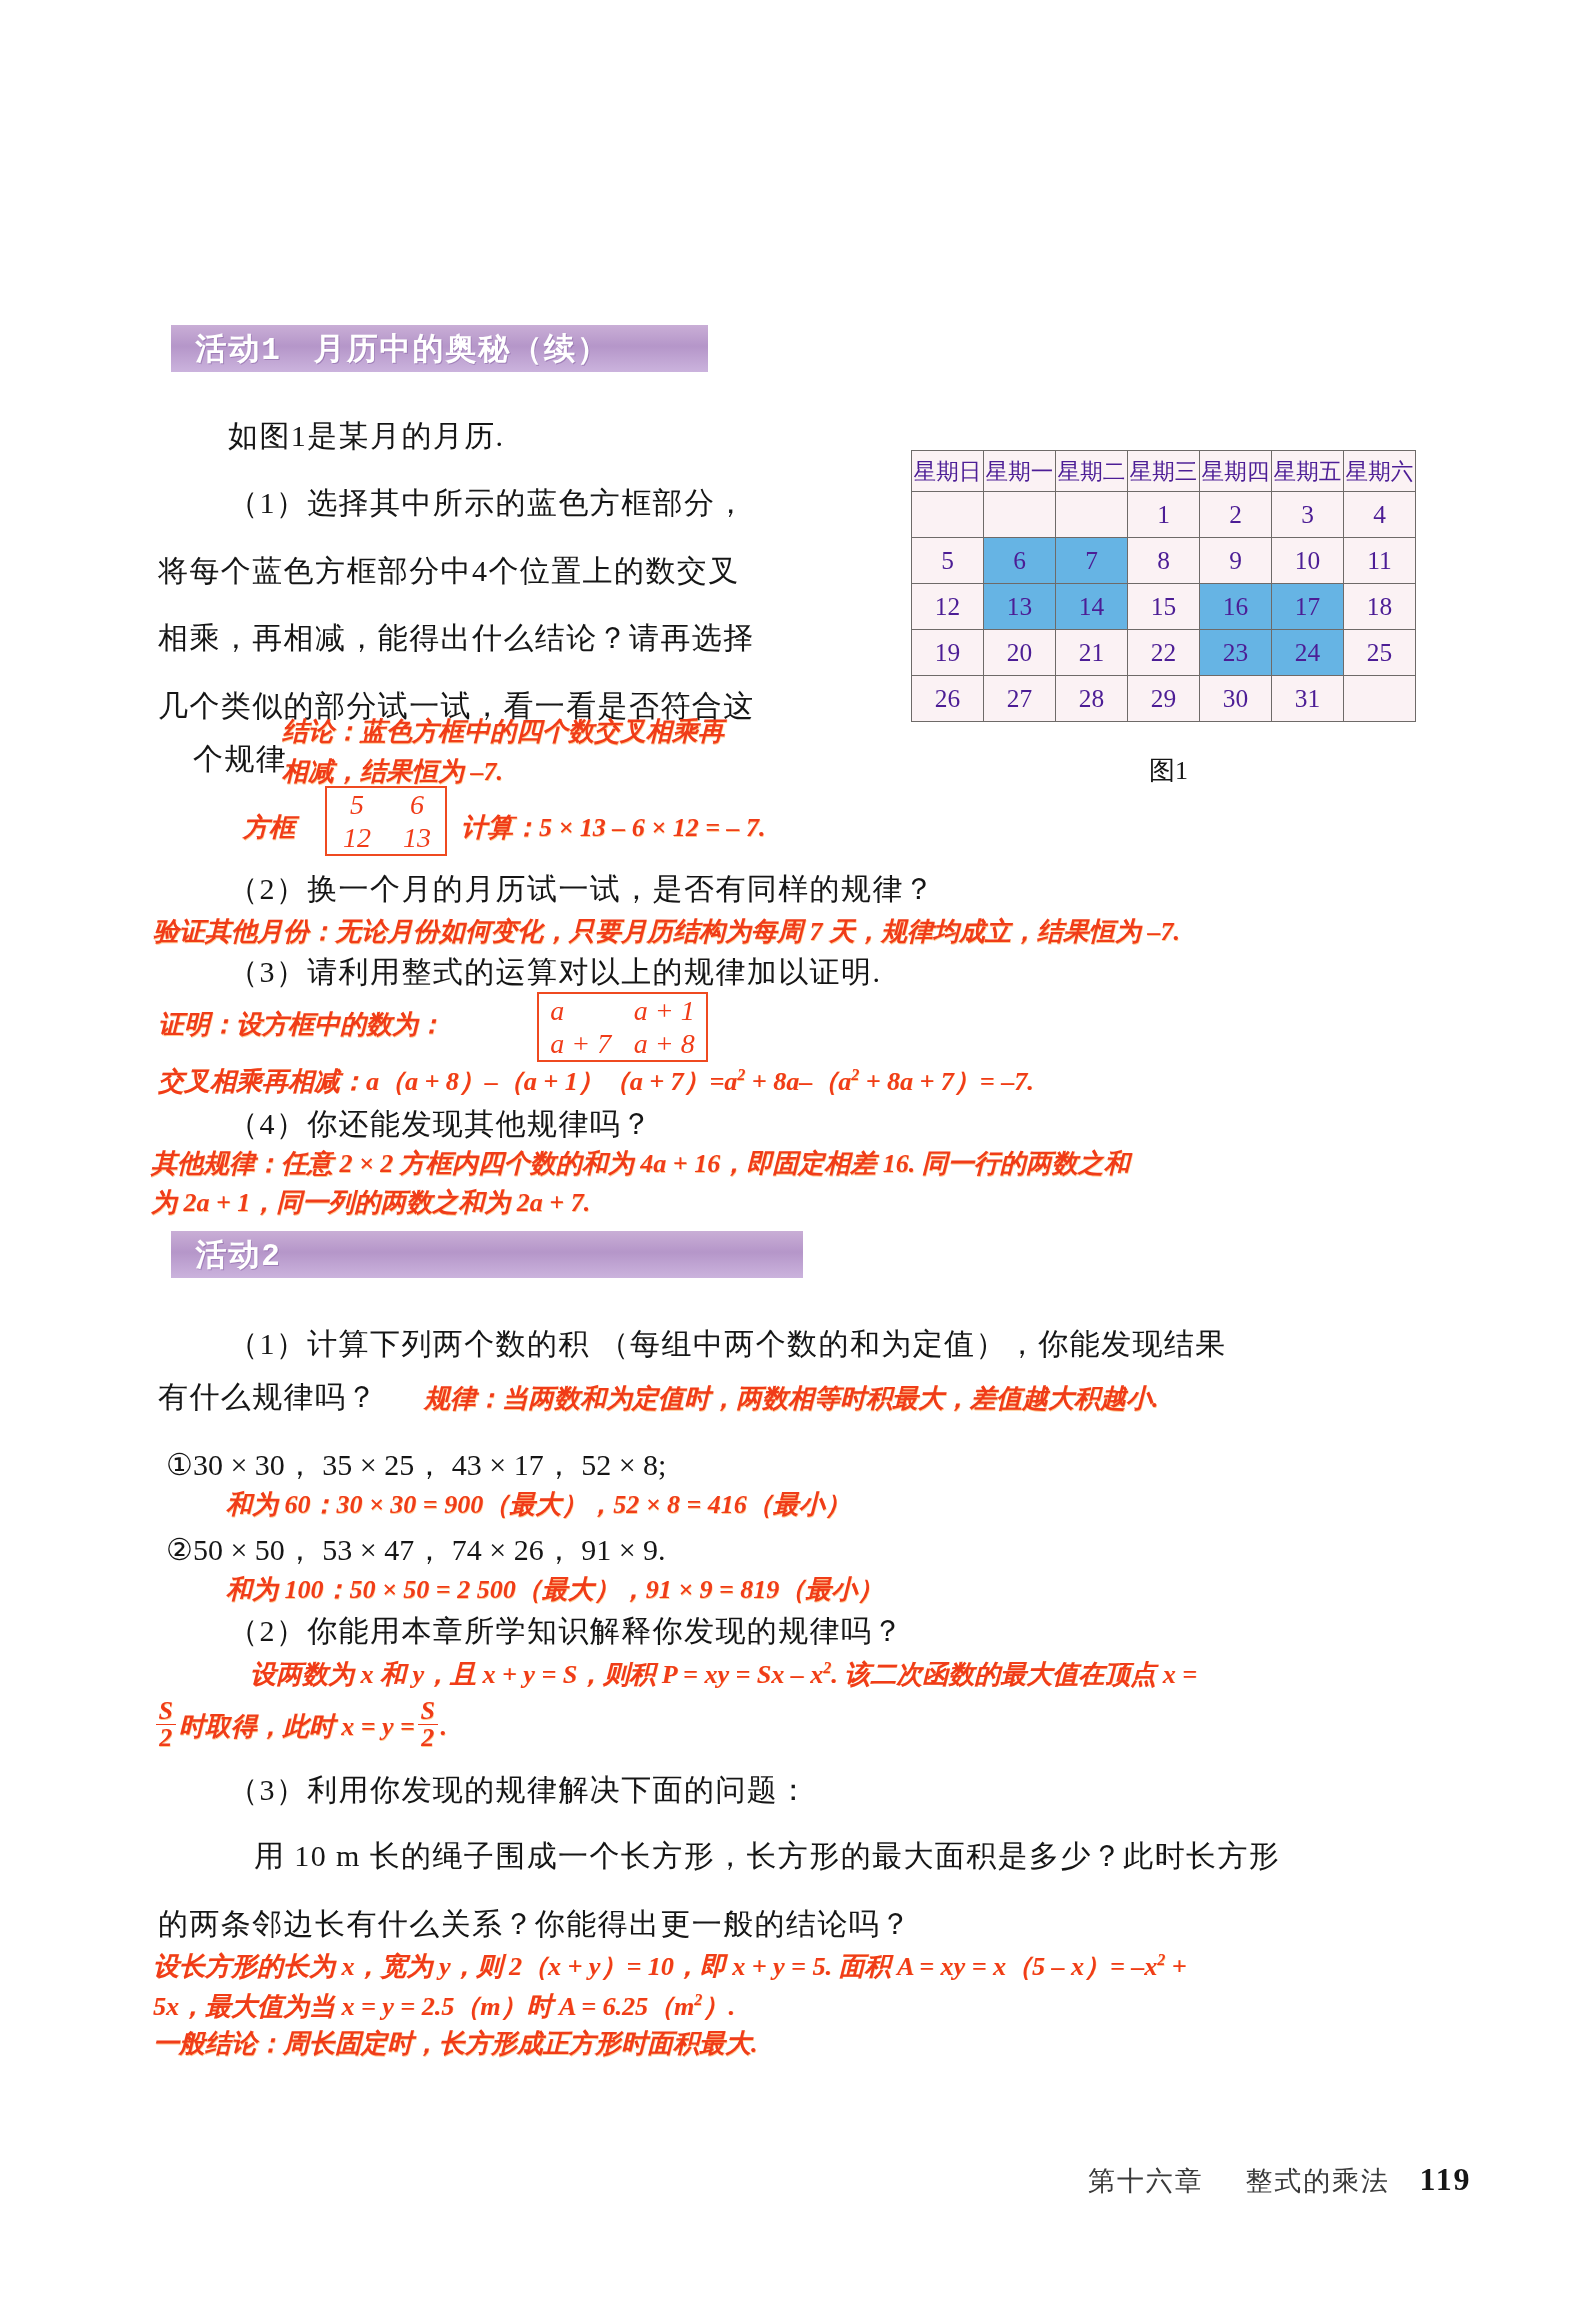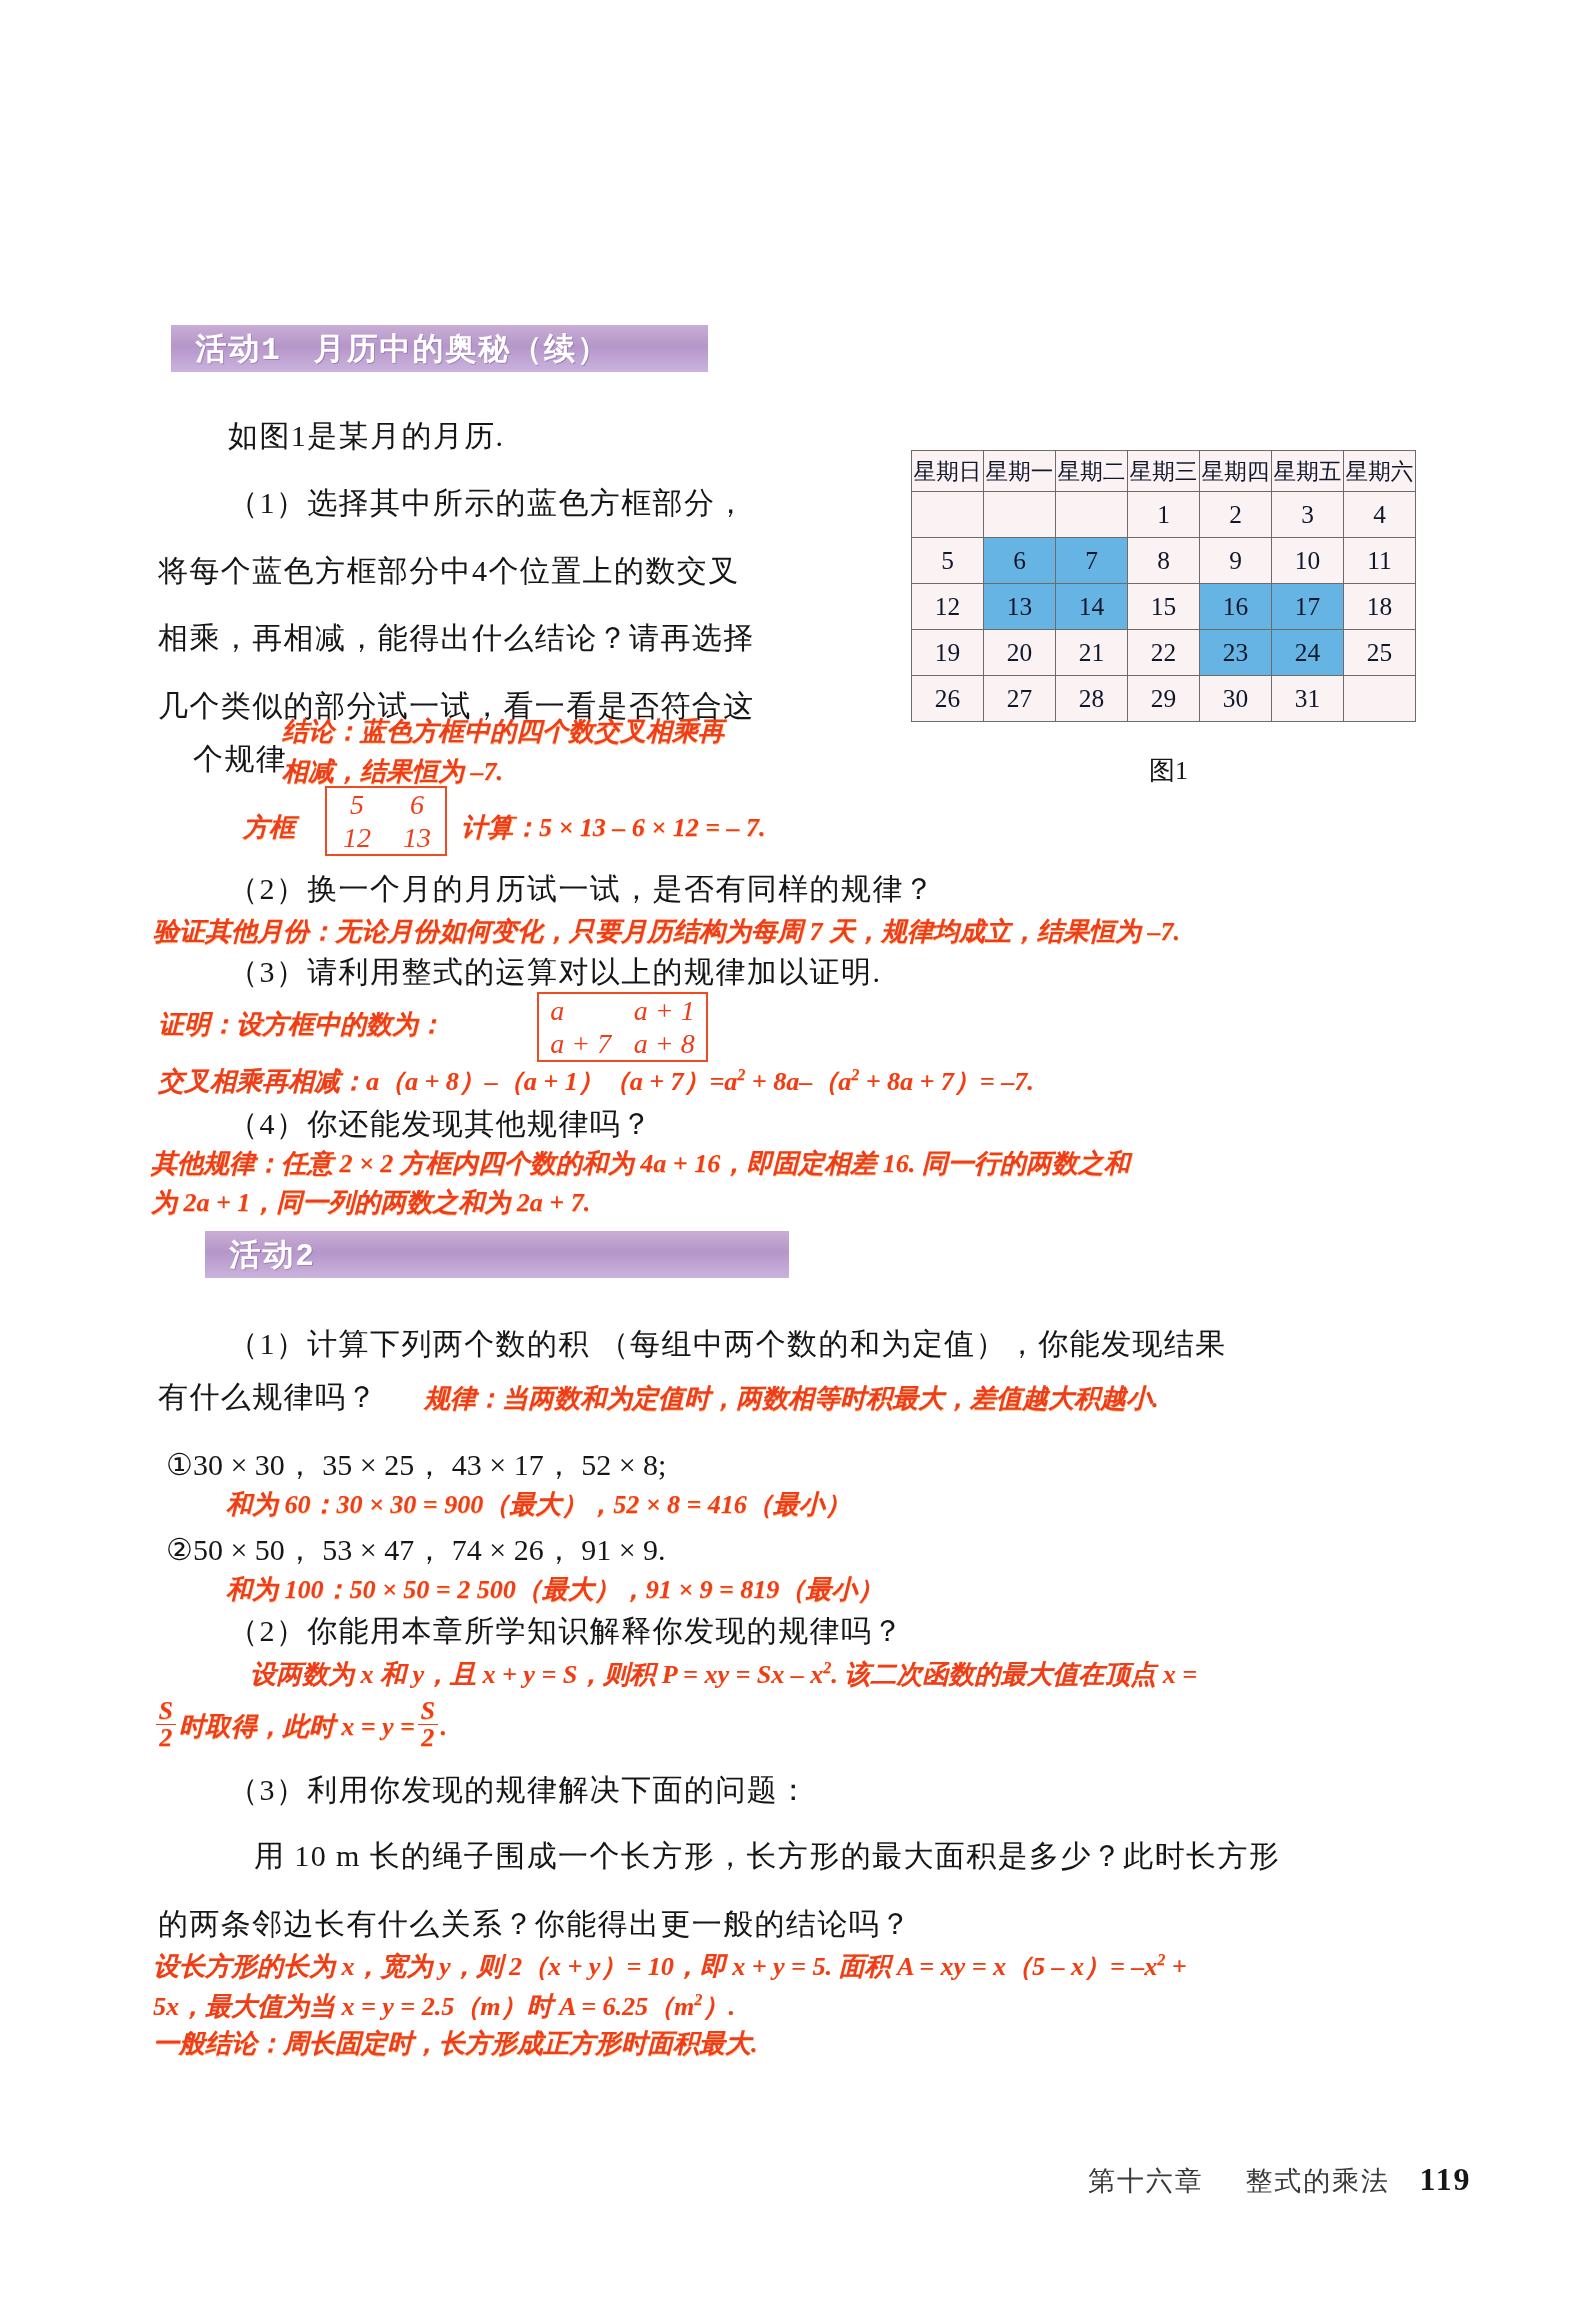--- a/index.html
+++ b/index.html
@@ -72,21 +72,21 @@
   }
   .act-bar span {
     color: #ffffff;
     font-size: 31px;
     font-weight: 700;
     letter-spacing: 1.9px;
     font-family: Liberation Mono, monospace;
     text-shadow: 0.9px 0.9px 0 rgba(120,80,150,.45);
   }
   #act1-bar { left: 171px; top: 325px; width: 537px; }
-  #act2-bar { left: 171px; top: 1231px; width: 584px; margin-left: 34px; }
+  #act2-bar { left: 171px; top: 1231px; width: 632px; }
 
   
   .txt {
     position: absolute;
     color: #161616;
     font-size: 30px;
     line-height: 1.0;
     white-space: nowrap;
     font-family: "Liberation Serif", "DejaVu Serif", serif;
   }
@@ -108,21 +108,21 @@
   .cal-wrap { position: absolute; left: 911px; top: 450px; }
   table.calendar {
     border-collapse: collapse;
     background: #fbf2f4;
   }
   table.calendar td {
     border: 1.5px solid #6e6a68;
     width: 72px; height: 46px;
     text-align: center; vertical-align: middle;
     font-size: 25.4px;
-    color: #0f172a;
+    color: #4c1d95;
     background: #fbf2f4;
     font-family: "Liberation Serif", "DejaVu Serif", serif;
   }
   table.calendar td.hd { font-size: 22.6px; letter-spacing: 0px; height: 41px; }
   table.calendar td.hl { background: #66b4e4; }
   .fig-caption {
     position: absolute;
     left: 1149px; top: 753px;
     font-size: 26px; color: #161616;
     font-family: "Liberation Serif", "DejaVu Serif", serif;

